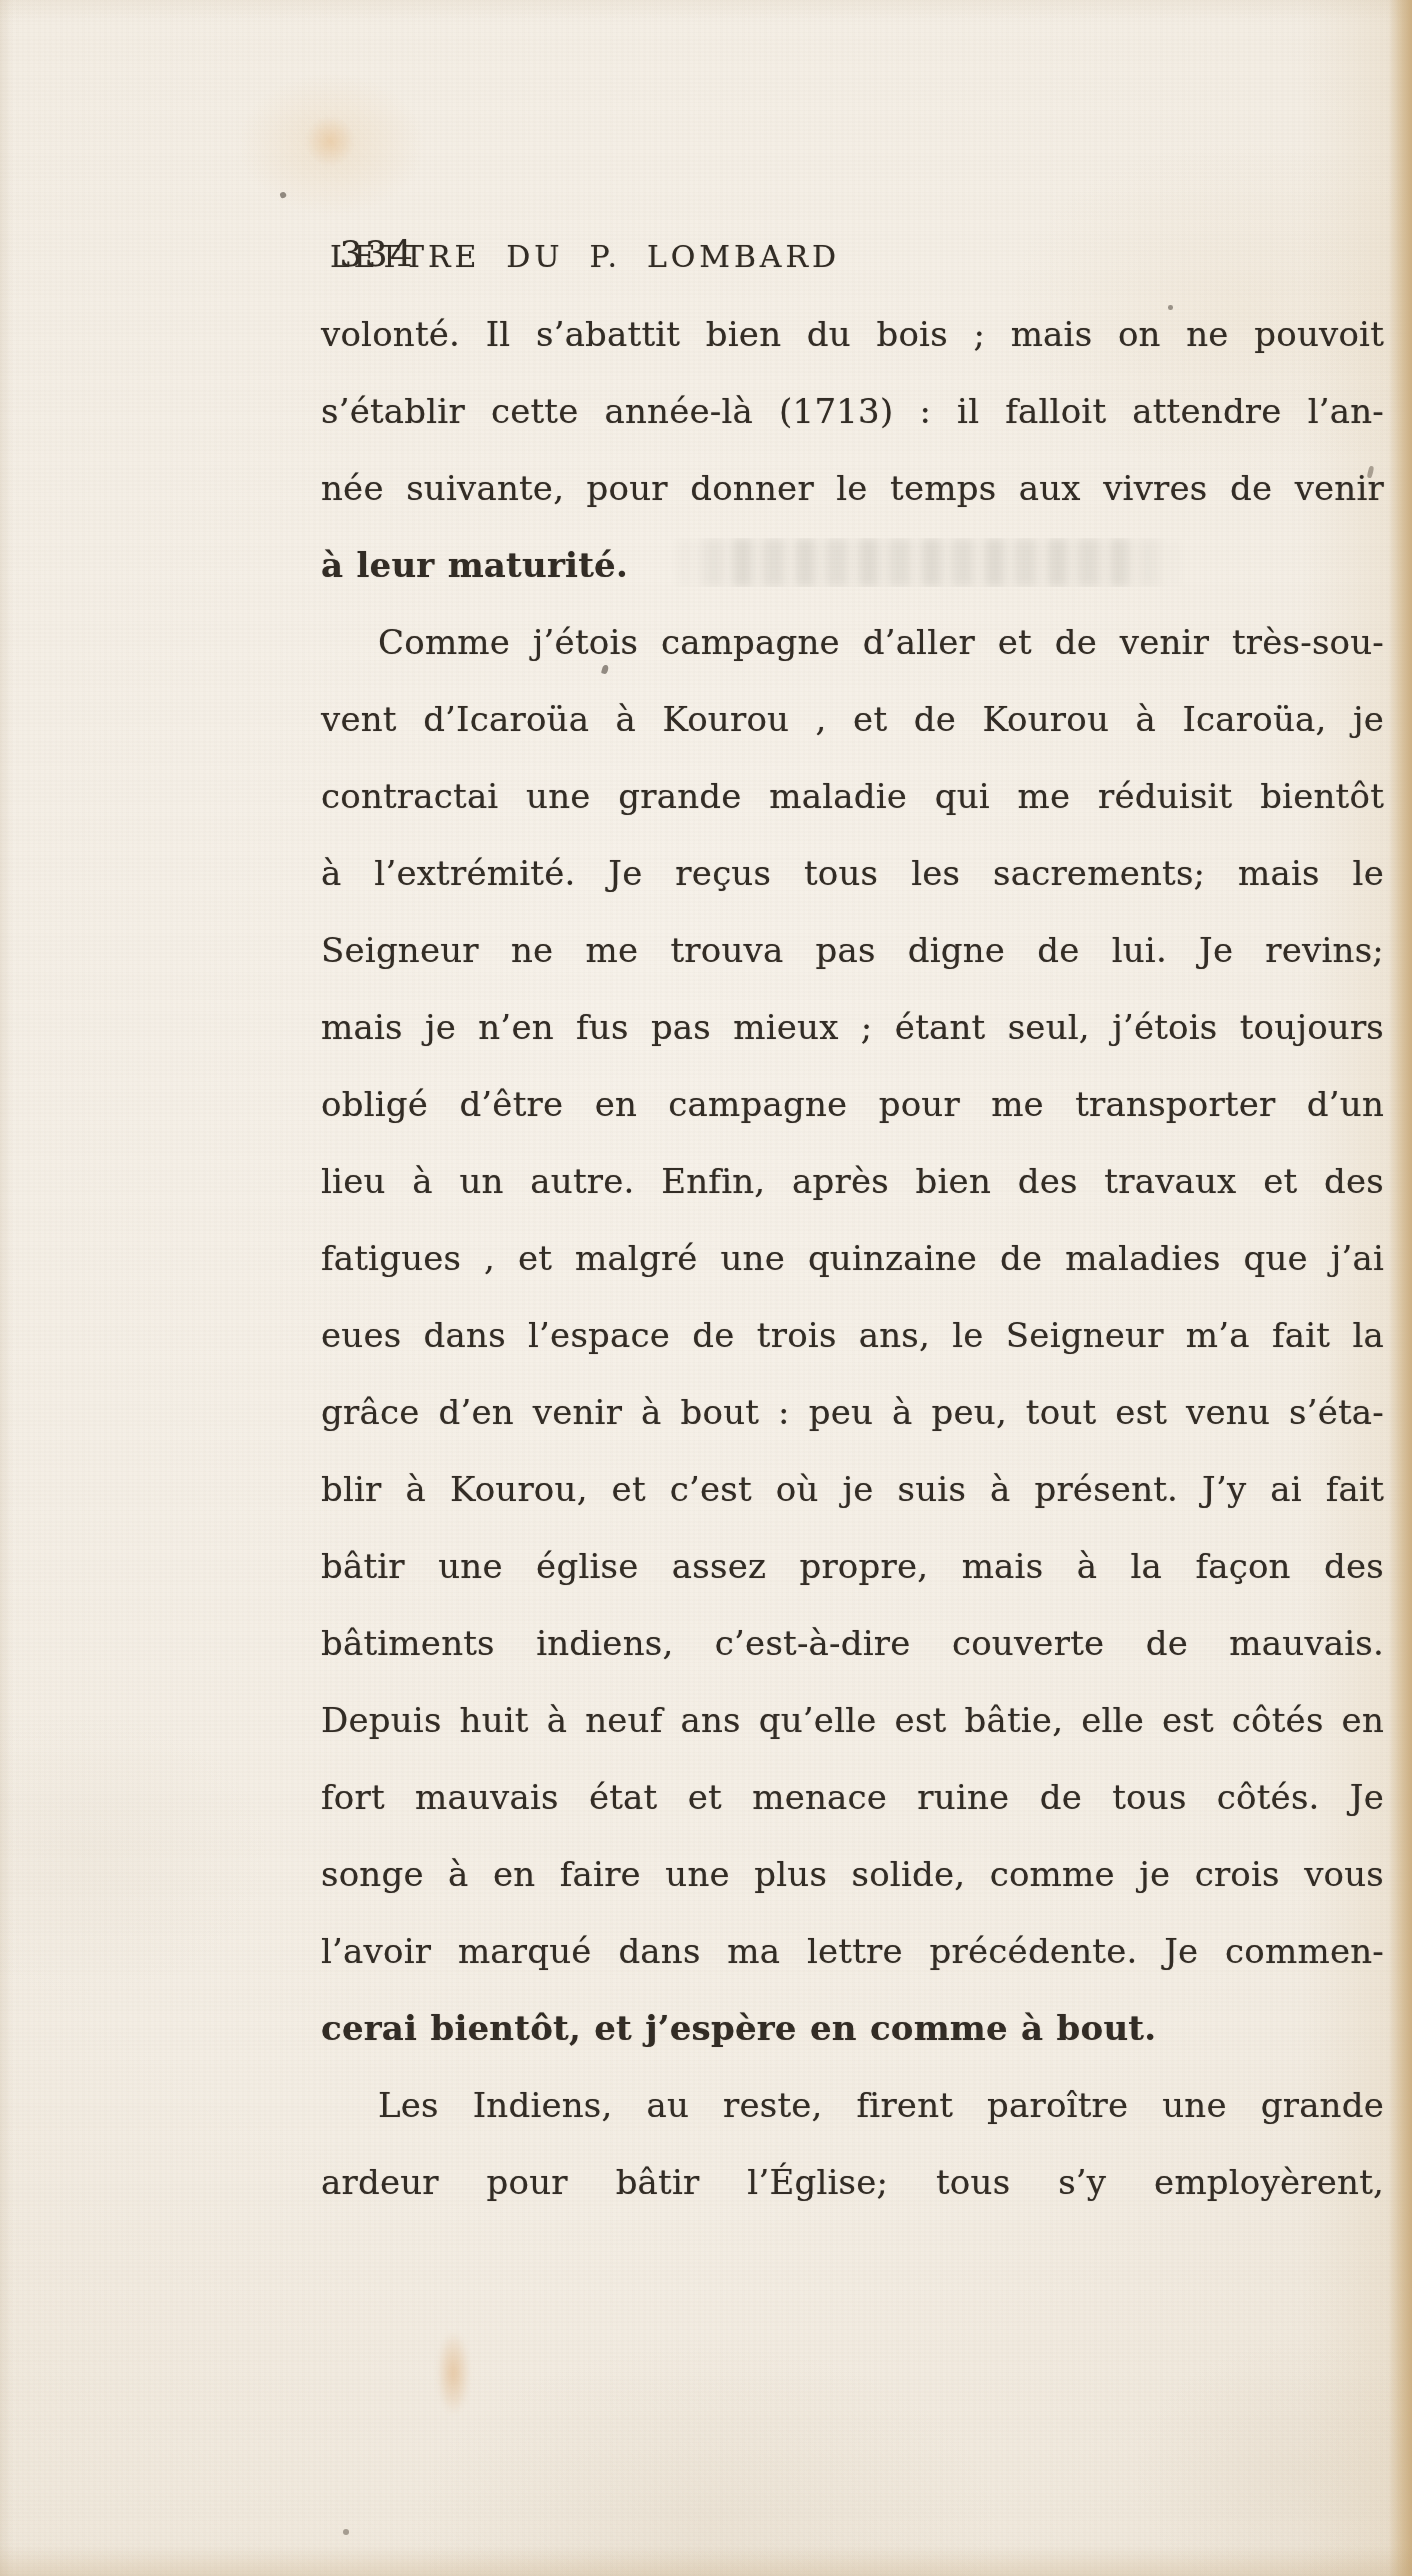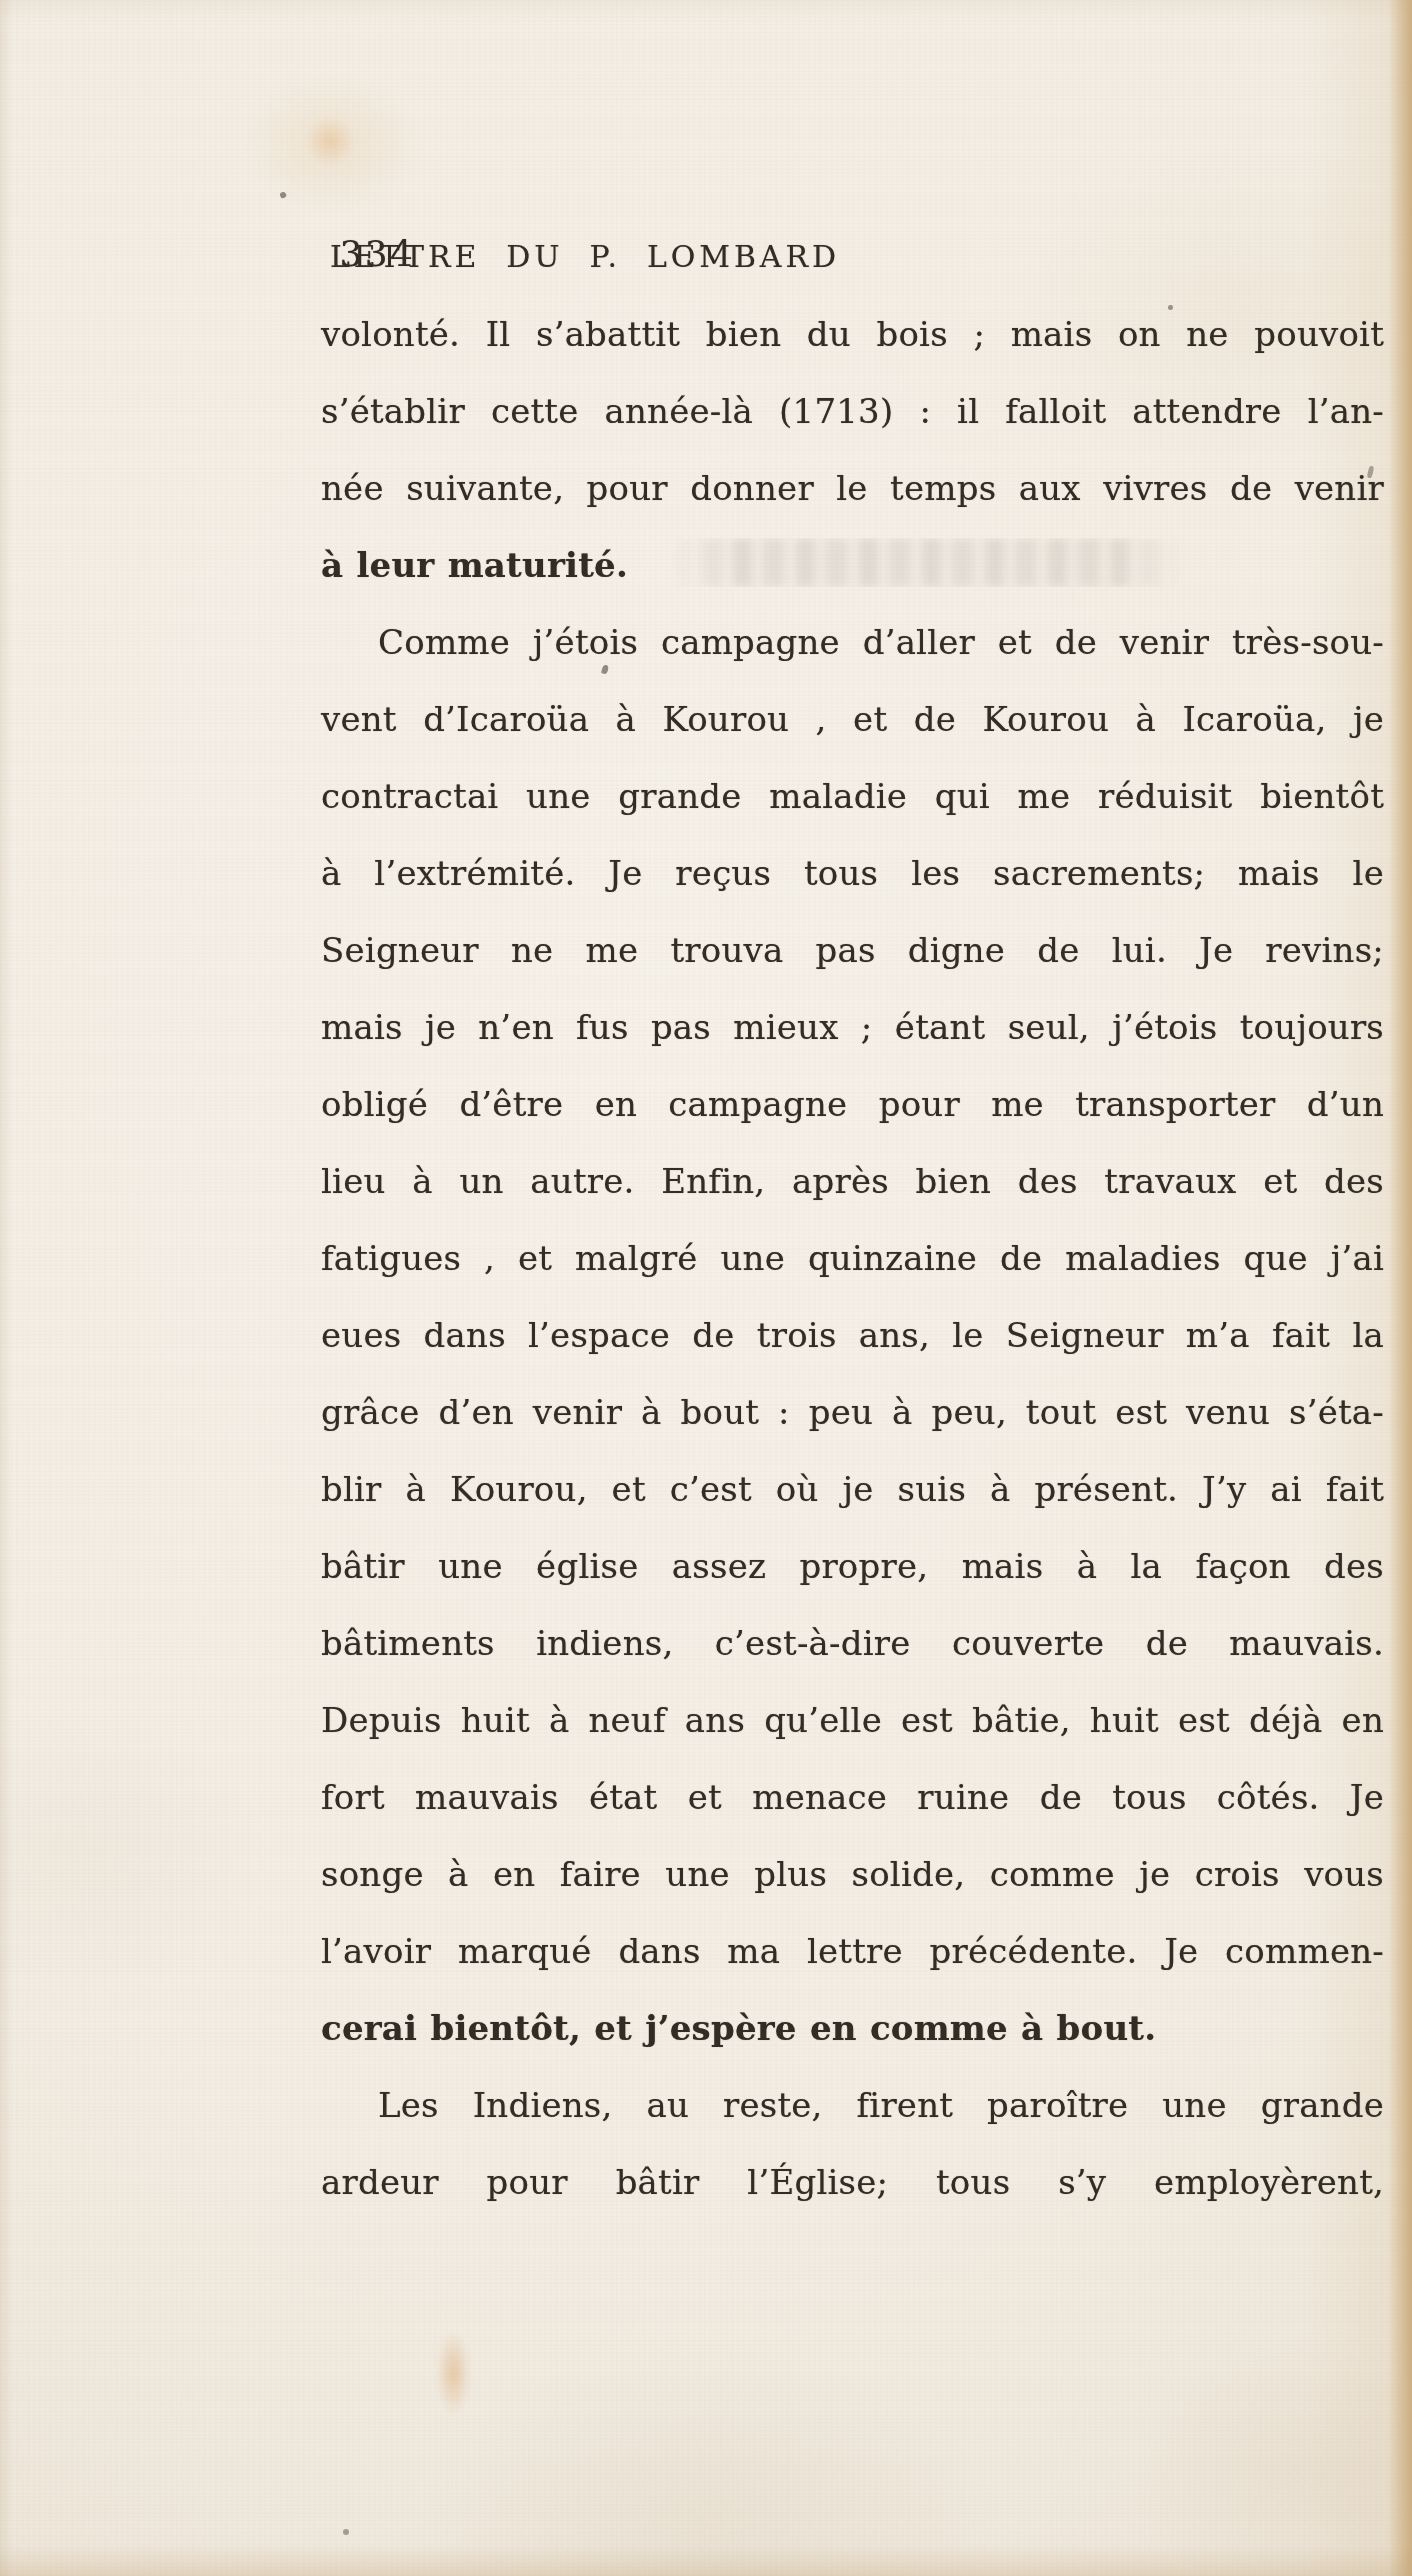--- a/index.html
+++ b/index.html
@@ -132,21 +132,21 @@
     <div class="ln">Seigneur ne me trouva pas digne de lui. Je revins;</div>
     <div class="ln">mais je n’en fus pas mieux ; étant seul, j’étois toujours</div>
     <div class="ln">obligé d’être en campagne pour me transporter d’un</div>
     <div class="ln">lieu à un autre. Enfin, après bien des travaux et des</div>
     <div class="ln">fatigues , et malgré une quinzaine de maladies que j’ai</div>
     <div class="ln">eues dans l’espace de trois ans, le Seigneur m’a fait la</div>
     <div class="ln">grâce d’en venir à bout : peu à peu, tout est venu s’éta-</div>
     <div class="ln">blir à Kourou, et c’est où je suis à présent. J’y ai fait</div>
     <div class="ln">bâtir une église assez propre, mais à la façon des</div>
     <div class="ln">bâtiments indiens, c’est-à-dire couverte de mauvais.</div>
-    <div class="ln">Depuis huit à neuf ans qu’elle est bâtie, huit est déjà en</div>
+    <div class="ln">Depuis huit à neuf ans qu’elle est bâtie, elle est côtés en</div>
     <div class="ln">fort mauvais état et menace ruine de tous côtés. Je</div>
     <div class="ln">songe à en faire une plus solide, comme je crois vous</div>
     <div class="ln">l’avoir marqué dans ma lettre précédente. Je commen-</div>
     <div class="ln last">cerai bientôt, et j’espère en comme à bout.</div>
     <div class="ln ind">Les Indiens, au reste, firent paroître une grande</div>
     <div class="ln">ardeur pour bâtir l’Église; tous s’y employèrent,</div>
   </div>
 
 </div>
 

